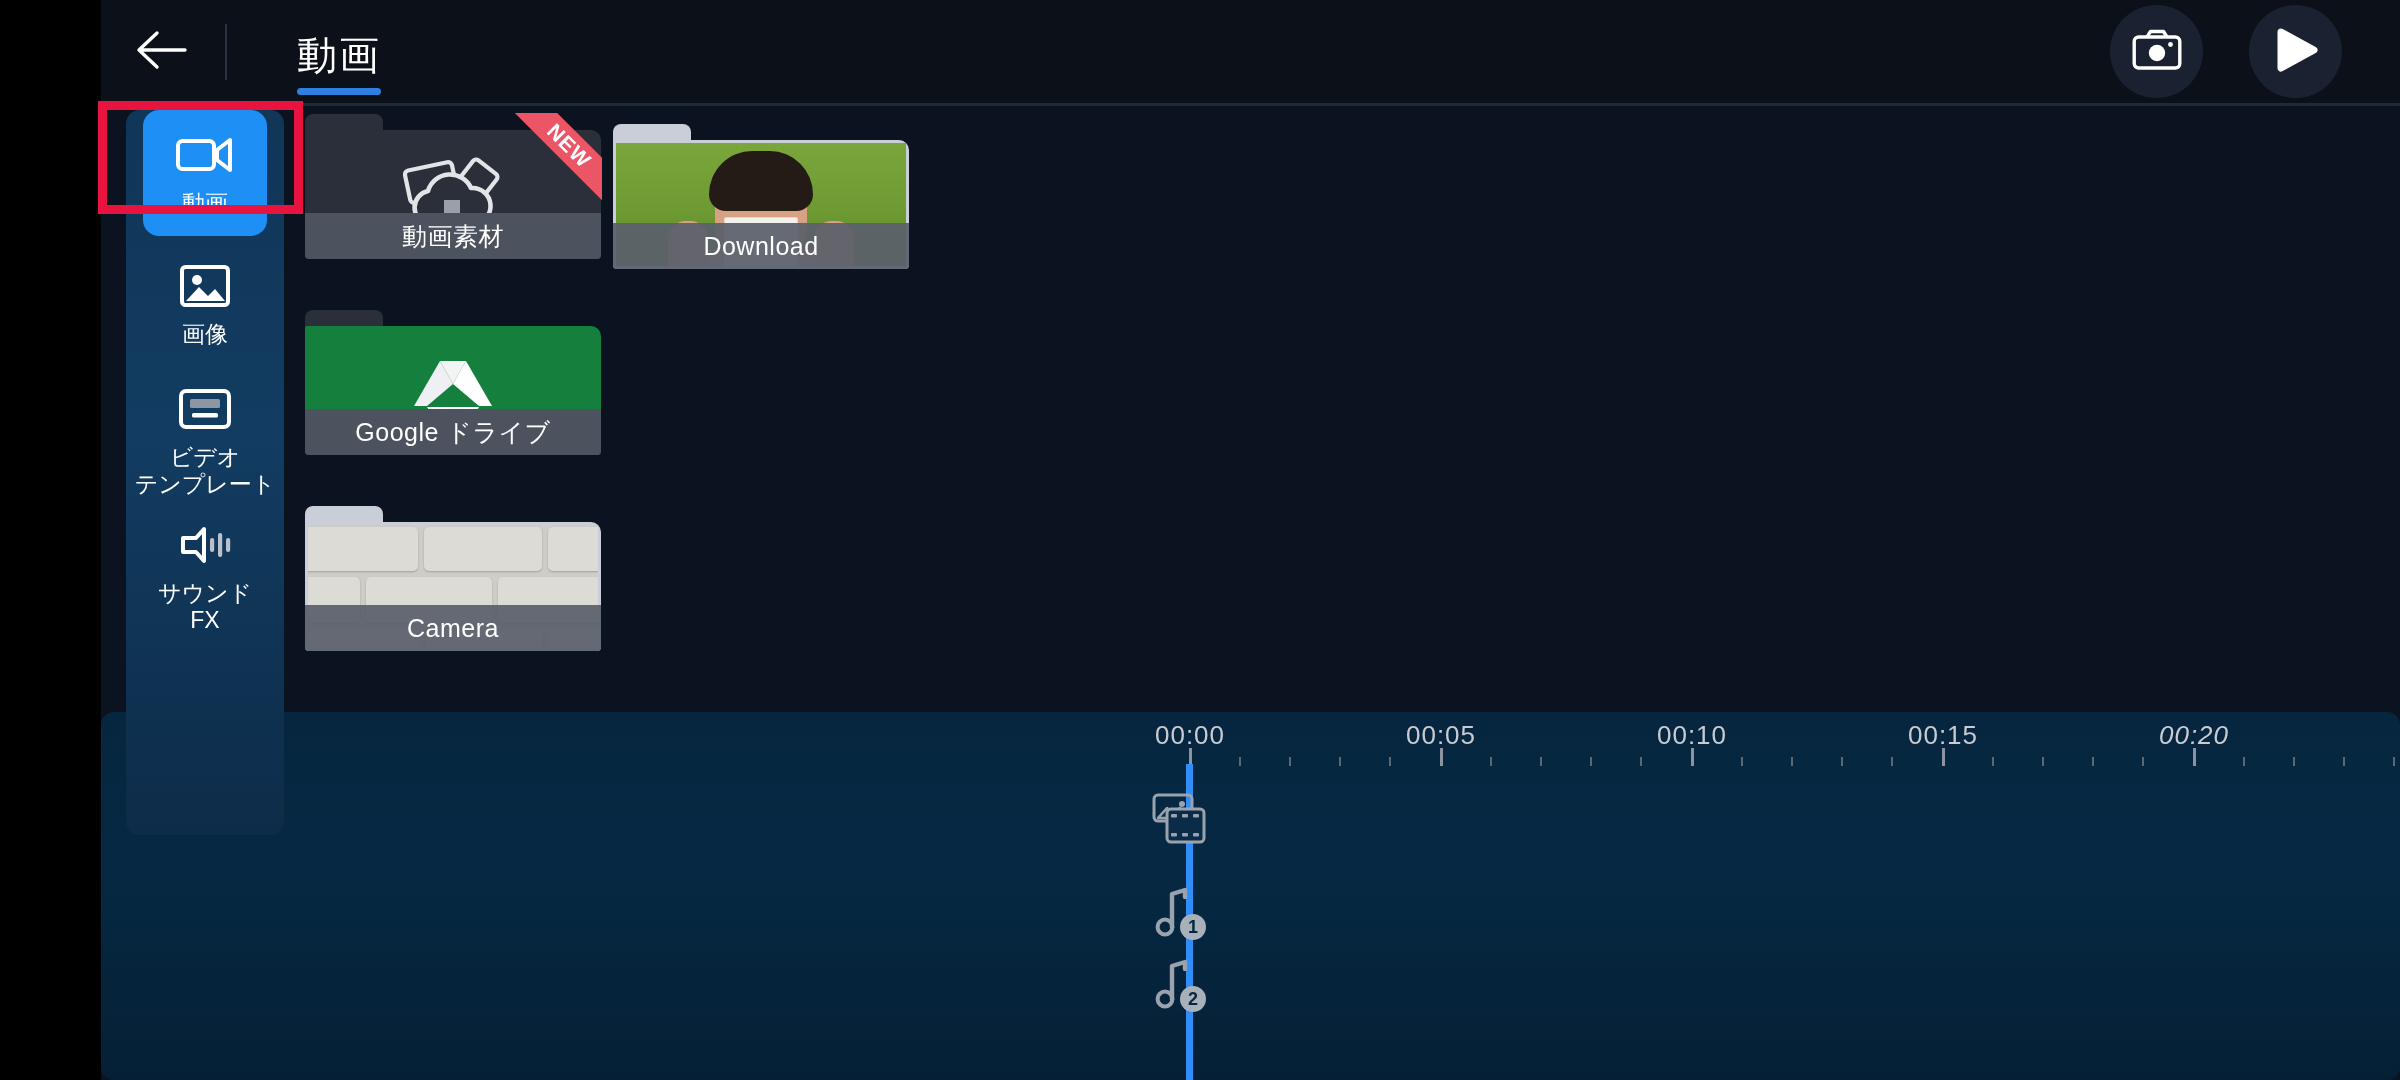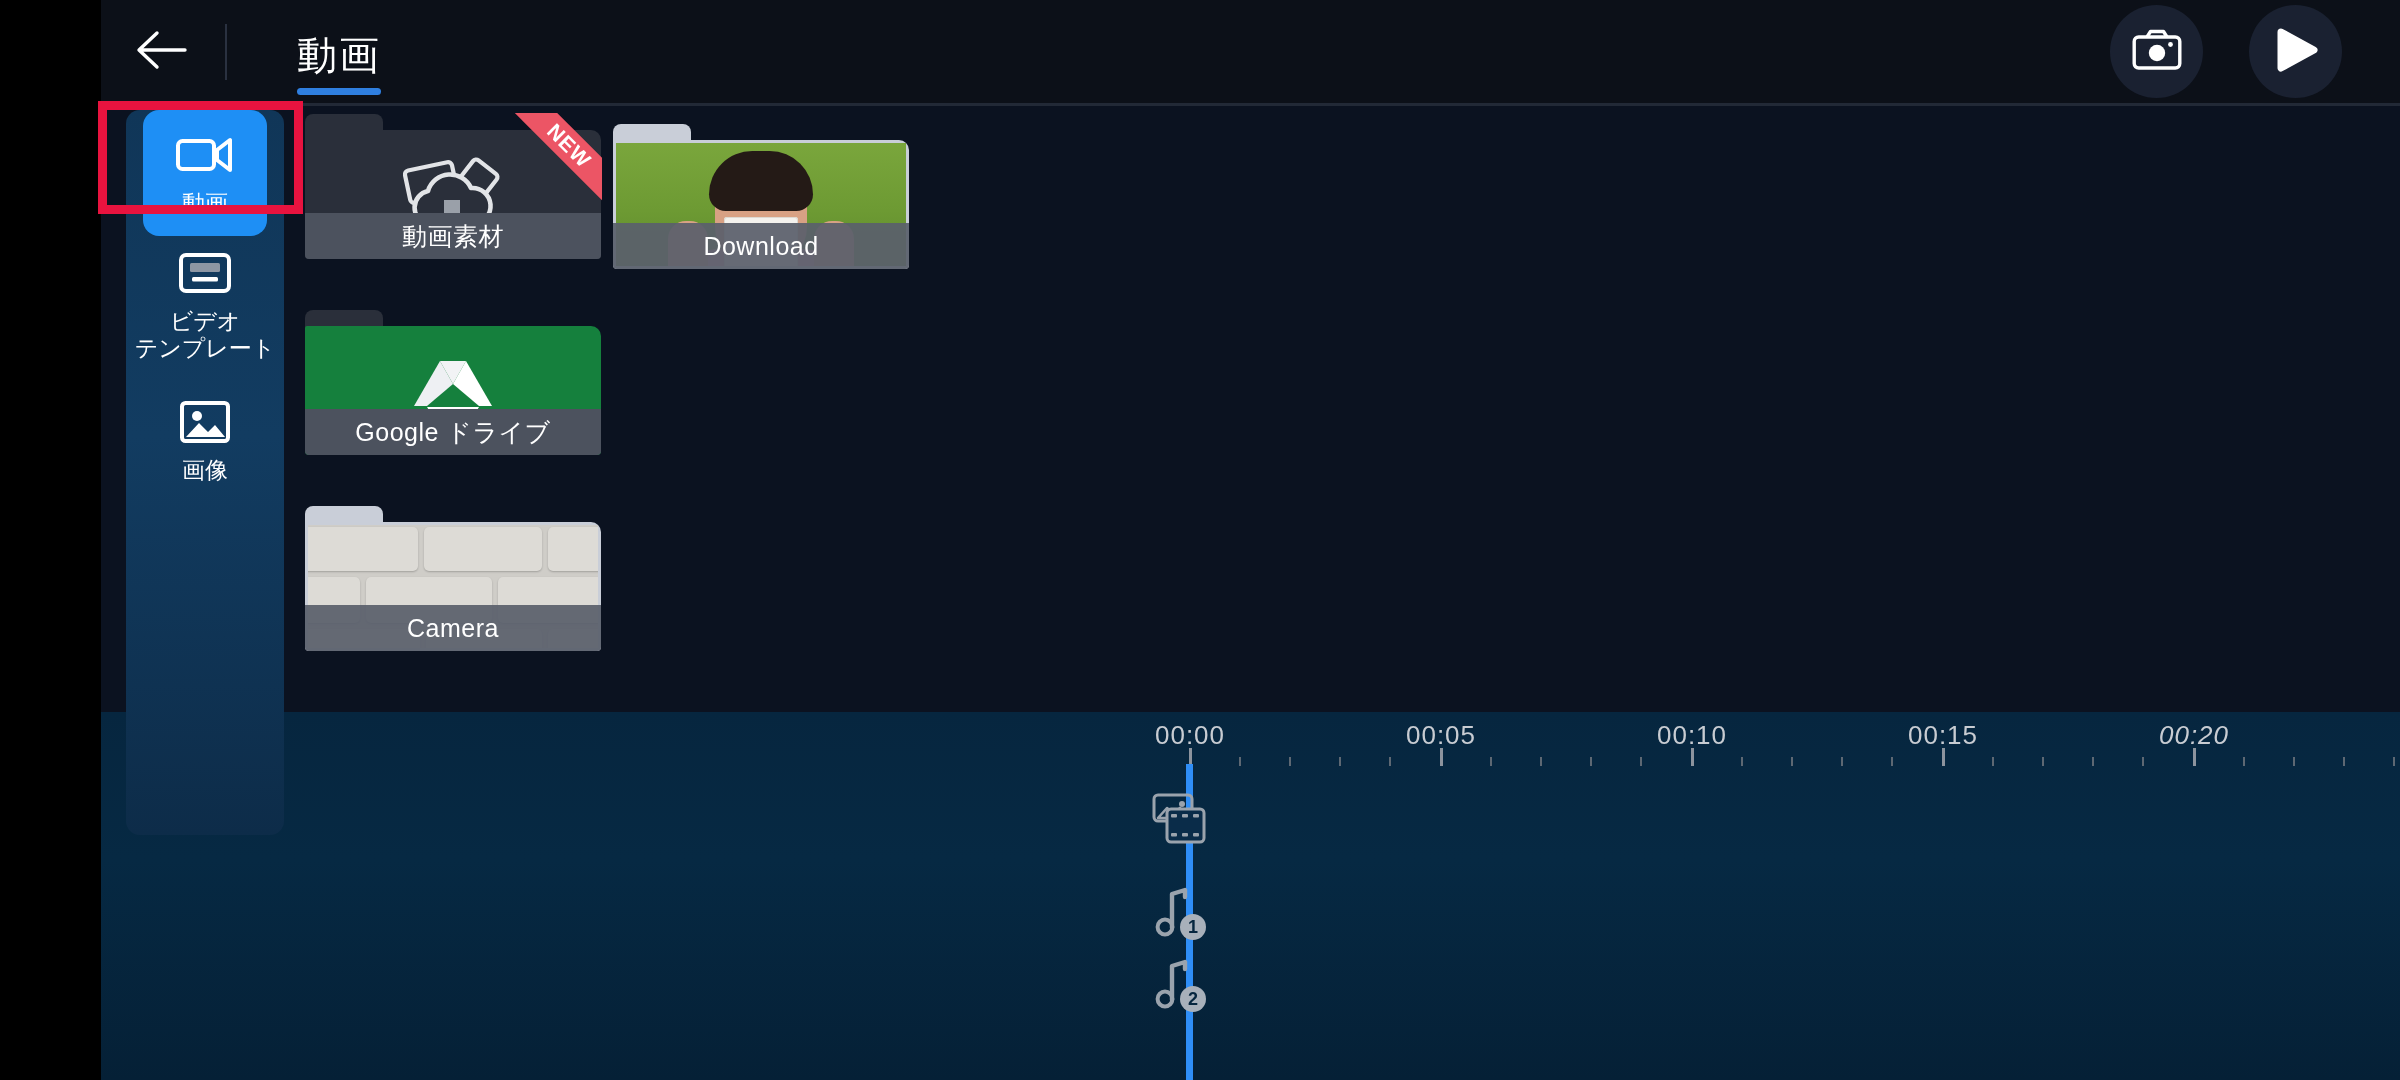--- a/index.html
+++ b/index.html
@@ -165,20 +165,21 @@
   
   .highlight{
     position:absolute; left:98px; top:101px; width:205px; height:113px;
     border:9px solid #e8133f; z-index:40; pointer-events:none;
   }
 
   
   .timeline{
     position:absolute; left:101px; top:712px; right:0; bottom:0;
     background:linear-gradient(180deg,#06263f 0%,#062943 40%,#052036 100%);
+    border-radius:13px;
   }
   .ruler{ position:absolute; left:0; top:0; right:0; height:62px; }
   .tick-label{
     position:absolute; top:8px; color:#c8ccd2; font-size:26px; transform:translateX(-50%);
     letter-spacing:1px;
   }
   .tick{ position:absolute; bottom:8px; width:3px; background:#8d949e; }
   .tick.major{ height:18px; }
   .tick.minor{ height:9px; background:#5d6873; width:2px; }
   .playhead{
@@ -318,44 +319,58 @@
         <svg width="60" height="42" viewBox="0 0 60 42">
           <rect x="3" y="7" width="36" height="28" rx="4.5" fill="none" stroke="#fff" stroke-width="4"></rect>
           <path d="M42 16 L55 6 V36 L42 26 Z" fill="none" stroke="#fff" stroke-width="4" stroke-linejoin="round"></path>
         </svg>
       </div>
       <div class="si-label">動画</div>
     </div>
 
     <div class="side-item">
       <div class="si-iconbox">
+        <svg width="52" height="46" viewBox="0 0 52 46">
+          <rect x="3" y="4" width="46" height="38" rx="3.5" fill="none" stroke="#fff" stroke-width="4"></rect>
+          <circle cx="18" cy="17" r="5" fill="#fff"></circle>
+          <path d="M7 38 L20 24 L29 33 L36 26 L46 38 Z" fill="#fff"></path>
+        </svg>
+      </div>
+      <div class="si-label">画像</div>
+    </div>
+
+    <div class="side-item">
+      <div class="si-iconbox">
         <svg width="54" height="42" viewBox="0 0 54 42">
           <rect x="3" y="3" width="48" height="36" rx="5" fill="none" stroke="#fff" stroke-width="4"></rect>
           <rect x="12" y="11" width="30" height="9" rx="1.5" fill="#8d96a3"></rect>
           <rect x="14" y="25" width="26" height="4.5" rx="1.5" fill="#fff"></rect>
         </svg>
       </div>
       <div class="si-label">
         <span>ビデオ</span><br>
         <span>テンプレート</span>
       </div>
     </div>
 
+
     <div class="side-item">
       <div class="si-iconbox">
-        <svg width="52" height="46" viewBox="0 0 52 46">
-          <rect x="3" y="4" width="46" height="38" rx="3.5" fill="none" stroke="#fff" stroke-width="4"></rect>
-          <circle cx="18" cy="17" r="5" fill="#fff"></circle>
-          <path d="M7 38 L20 24 L29 33 L36 26 L46 38 Z" fill="#fff"></path>
+        <svg width="58" height="42" viewBox="0 0 58 42">
+          <path d="M20 14 L28 5 V37 L20 28 H7 V14 Z" fill="none" stroke="#fff" stroke-width="4" stroke-linejoin="round"></path>
+          <rect x="34" y="14" width="4.2" height="14" rx="2" fill="#b9c2cc"></rect>
+          <rect x="42" y="9" width="4.2" height="24" rx="2" fill="#b9c2cc"></rect>
+          <rect x="50" y="14" width="4.2" height="14" rx="2" fill="#b9c2cc"></rect>
         </svg>
       </div>
-      <div class="si-label">画像</div>
-    </div>
-
-
+      <div class="si-label">
+        <span>サウンド</span><br>
+        <span>FX</span>
+      </div>
+    </div>
   </div>
 
   <div class="highlight"></div>
 
   <div class="timeline">
     <div class="ruler">
       <span class="tick-label" style="left:1089px;">00:00</span>
       <span class="tick-label" style="left:1340px;">00:05</span>
       <span class="tick-label" style="left:1591px;">00:10</span>
       <span class="tick-label" style="left:1842px;">00:15</span>

